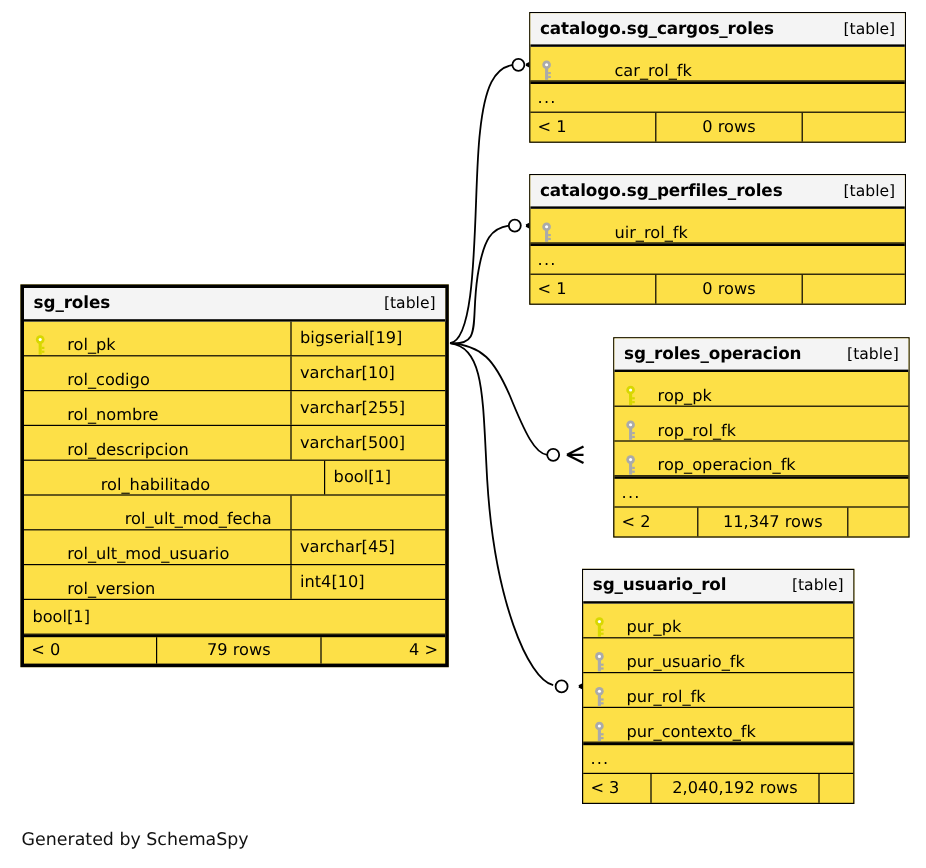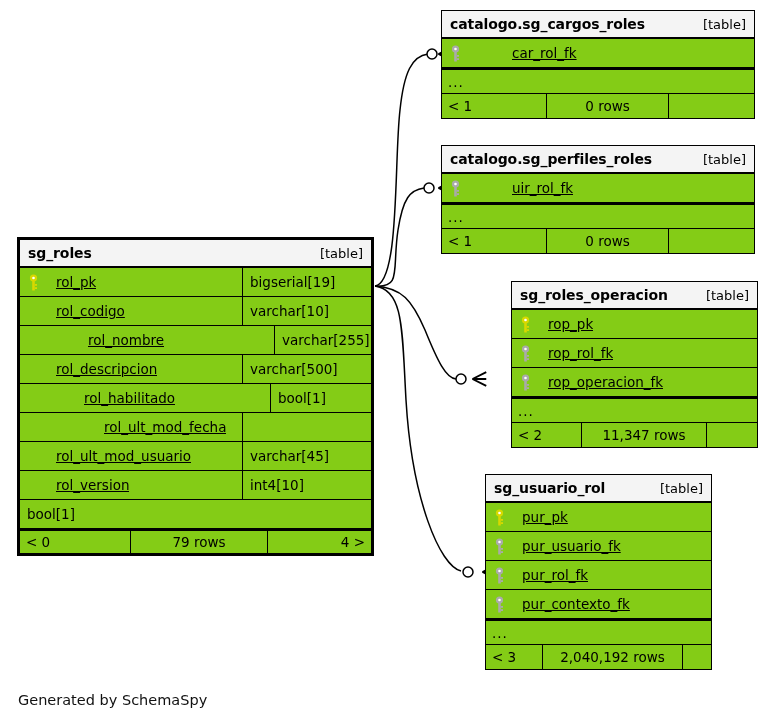--- a/index.html
+++ b/index.html
@@ -27,21 +27,21 @@
     position: absolute;
     left: 0; top: 0;
     width: 772px;
     height: 723px;
     pointer-events: none;
   }
 
   
   .tbl {
     position: absolute;
-    background: #84cc16;
+    background: #fde047;
     box-sizing: border-box;
     border: 1px solid #000000;
     font-size: 13.5px;
     color: #000000;
   }
   .tbl.thick {
     border: 3px solid #000000;
   }
 
   .tbl-head {
@@ -70,26 +70,25 @@
     display: flex;
     align-items: center;
     height: 29px;
     box-sizing: border-box;
     border-bottom: 1px solid #000000;
   }
   .col-row:last-of-type { border-bottom: none; }
 
   .col-left {
     display: flex;
-    align-items: center;
+    align-items: flex-end;
     flex: 1 1 auto;
     height: 100%;
     box-sizing: border-box;
     min-width: 0;
-    text-decoration: underline;
   }
   .col-left.divided {
     border-right: 1px solid #000000;
   }
   .keycell {
     width: 26px;
     flex: 0 0 26px;
     display: flex;
     align-items: center;
     justify-content: center;
@@ -216,21 +215,21 @@
 
     <div class="col-row">
       <div class="col-left divided" style="width:223px; flex:0 0 223px;">
         <span class="keycell"></span>
         <span class="col-name">rol_codigo</span>
       </div>
       <div class="col-type">varchar[10]</div>
     </div>
 
     <div class="col-row">
-      <div class="col-left divided" style="width:223px; flex:0 0 223px;margin-left:32px;">
+      <div class="col-left divided" style="width:223px; flex:0 0 223px;">
         <span class="keycell"></span>
         <span class="col-name">rol_nombre</span>
       </div>
       <div class="col-type">varchar[255]</div>
     </div>
 
     <div class="col-row">
       <div class="col-left divided" style="width:223px; flex:0 0 223px;">
         <span class="keycell"></span>
         <span class="col-name">rol_descripcion</span>

